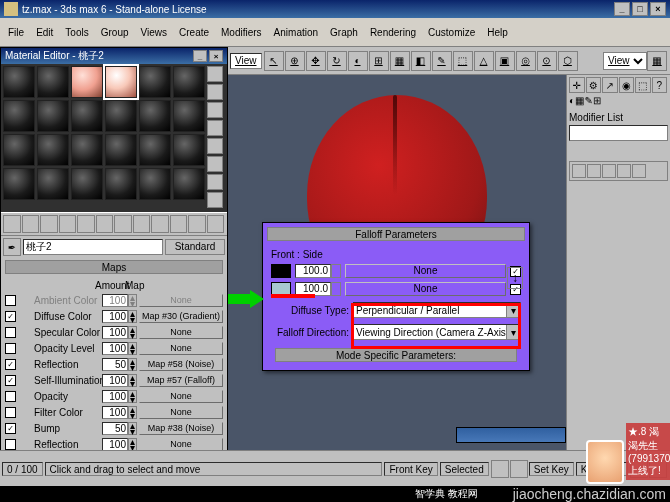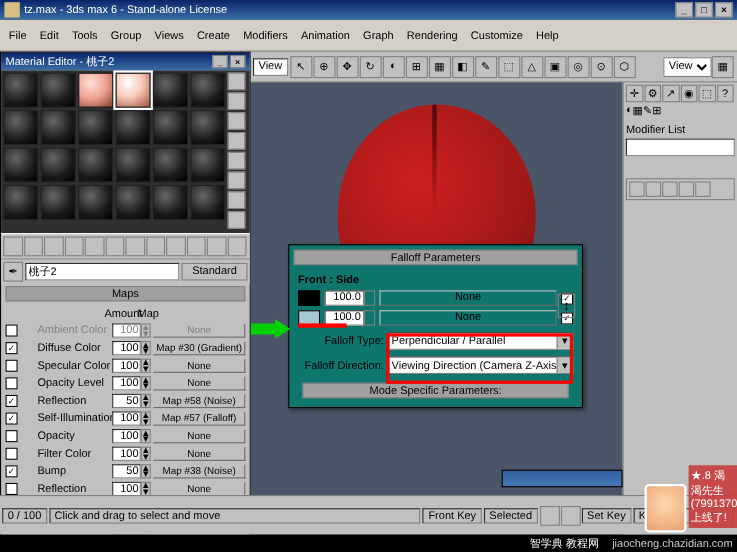--- a/index.html
+++ b/index.html
@@ -42,45 +42,45 @@
 .maps-header .col-c { flex: 1; }
 .map-row { display: flex; align-items: center; height: 15px; margin-bottom: 1px; }
 .map-row .chk { width: 11px; height: 11px; border: 1px solid #000; background: #fff; margin-right: 2px; display:flex;align-items:center;justify-content:center;font-size:8px; }
 .map-row .lbl { width: 68px; overflow: hidden; white-space: nowrap; margin-left: 16px; }
 .map-row .amt { width: 26px; height: 13px; background: #fff; border: 1px inset #808080; text-align: right; padding-right: 1px; }
 .map-row .spin { width: 9px; height: 13px; background: #c0c0c0; border: 1px solid #808080; font-size:6px; display:flex;flex-direction:column; }
 .map-row .spin div { height:50%; text-align:center; line-height:5px; }
 .map-row .mapbtn { flex: 1; height: 13px; border: 1px outset #c0c0c0; background: #c0c0c0; text-align: center; line-height: 11px; margin-left: 2px; overflow: hidden; font-size:9px; }
 .map-row.disabled { color: #808080; }
 
-.viewport-area { flex: 1; background: #808080; position: relative; }
+.viewport-area { flex: 1; background: #808080; position: relative; text-decoration: underline; }
 .vp-toolbar { height: 28px; background: #c0c0c0; border-bottom: 1px solid #808080; display: flex; align-items: center; padding: 0 2px; }
 .vp-toolbar .vlbl { padding: 0 4px; background:#fff; border:1px inset #808080; margin-right:2px; height:16px; line-height:14px; }
 .vp-toolbar .vbtn { width: 20px; height: 20px; border: 1px solid #808080; margin-right: 1px; display:flex;align-items:center;justify-content:center; }
 .vp-toolbar .spacer { flex: 1; }
 .vp-toolbar select { height: 18px; font-size: 10px; background:#fff; border:1px solid #808080; }
 
 .vp-canvas { position: absolute; top: 28px; left: 0; right: 104px; bottom: 0; background: #4a5568; overflow: hidden; }
 .peach { position: absolute; top: 20px; left: 50%; transform: translateX(-50%); width: 180px; height: 200px; }
 .peach-body { width: 100%; height: 100%; background: radial-gradient(circle at 40% 35%, #d02020, #a01818 60%, #601010); border-radius: 50% 50% 48% 48%; position: relative; }
 .peach-crease { position: absolute; top: 0; left: 48%; width: 4px; height: 50%; background: linear-gradient(#500808, transparent); border-radius: 2px; }
 
 .right-panel { position: absolute; top: 28px; right: 0; width: 104px; bottom: 0; background: #c0c0c0; border-left: 1px solid #808080; padding: 2px; }
 .right-panel .tabs { display:flex; }
 .right-panel .tabs .tab { width:16px;height:16px;border:1px solid #808080;margin-right:1px;display:flex;align-items:center;justify-content:center; }
 .right-panel .mod-label { margin-top:6px; }
 .right-panel .mod-list { height: 16px; background:#fff; border:1px inset #808080; margin-top:2px; }
 .right-panel .mod-btns { display:flex; margin-top:20px; border:1px solid #808080; padding:2px; }
 .right-panel .mod-btns .mb { width:14px;height:14px;border:1px solid #808080;margin-right:1px; }
 
 
-.falloff-dialog { position: absolute; left: 262px; top: 222px; width: 268px; background: #0f766e; border: 1px solid #000; box-shadow: 2px 2px 4px rgba(0,0,0,0.5); z-index: 20; }
+.falloff-dialog { position: absolute; left: 262px; top: 222px; width: 268px; background: #8b5cf6; border: 1px solid #000; box-shadow: 2px 2px 4px rgba(0,0,0,0.5); z-index: 20; }
 .falloff-dialog .rollout-title { margin: 4px; }
 .fo-body { padding: 4px 8px; }
-.fo-section-label { margin-bottom: 4px; font-weight: bold; }
+.fo-section-label { margin-bottom: 4px; }
 .fo-row { display: flex; align-items: center; margin-bottom: 4px; }
 .fo-row .swatch-mini { width: 20px; height: 14px; border: 1px solid #000; margin-right: 4px; }
 .fo-row .swatch-mini.black { background: #000; }
 .fo-row .swatch-mini.cyan { background: #a8c8d0; }
 .fo-row .val { width: 36px; height: 14px; background: #fff; border: 1px inset #808080; text-align: right; padding-right: 2px; }
 .fo-row .spin2 { width: 10px; height: 14px; border: 1px solid #808080; margin-right: 4px; }
 .fo-row .mapbtn2 { flex: 1; height: 14px; border: 1px outset #c0c0c0; text-align: center; line-height: 12px; }
 .fo-row .chk2 { width: 11px; height: 11px; border: 1px solid #000; background: #fff; margin-left: 4px; display:flex;align-items:center;justify-content:center;font-size:8px; }
 .fo-swap { position:absolute; right:6px; top:44px; width:16px;height:22px; border:1px solid #808080; display:flex;align-items:center;justify-content:center;font-size:12px; }
 .fo-drop-row { display: flex; align-items: center; margin-top: 6px; }
@@ -93,21 +93,21 @@
 
 .statusbar { position: absolute; bottom: 16px; left: 0; right: 0; height: 36px; background: #c0c0c0; border-top: 1px solid #808080; display: flex; align-items: center; padding: 0 2px; font-size:9px; }
 .statusbar .sitem { border:1px inset #808080; padding:1px 4px; margin-right:2px; height:14px; line-height:12px; }
 .statusbar .sbtn { width:18px;height:18px;border:1px solid #808080;margin-right:1px; }
 .timeline { position: absolute; bottom: 52px; left: 228px; right: 104px; height: 16px; background: linear-gradient(#3060a0,#4878b8); border: 1px solid #000; }
 
 .watermarks { position: absolute; bottom: 0; left: 0; right: 0; height: 16px; background: #000; color: #fff; display: flex; align-items: center; font-size: 11px; }
 .watermarks .wm1 { padding: 0 8px; font-weight: bold; }
 .watermarks .spacer { flex: 1; }
 .watermarks .wm2 { padding: 0 8px; }
-.watermarks .wm3 { padding: 0 4px; font-size:10px; color:#ccc; }
+.watermarks .wm3 { padding: 0 4px; font-size:14px; color:#ccc;margin-left:23px; }
 
 .avatar { position: absolute; right: 46px; bottom: 18px; width: 38px; height: 44px; background: radial-gradient(circle at 50% 40%, #ffd8b0, #e8a070); border: 2px solid #fff; border-radius: 4px; z-index:30; }
 .avatar-label { position: absolute; right: 0; bottom: 22px; width: 44px; font-size: 8px; background: rgba(200,60,60,0.9); color: #fff; padding: 2px; z-index:30; }
 </style>
 </head>
 <body>
 
 <div class="titlebar">
   <div class="icon"></div>
   <span>tz.max - 3ds max 6 - Stand-alone License</span>
@@ -415,21 +415,21 @@
         <div class="fo-row">
           <div class="swatch-mini cyan"></div>
           <div class="val">100.0</div>
           <div class="spin2"></div>
           <div class="mapbtn2">None</div>
           <div class="chk2">✓</div>
         </div>
       </div>
     <div class="fo-swap">↕</div>
     <div class="fo-drop-row">
-      <div class="dl">Falloff Type:</div>
+      <div class="dl">Diffuse Type:</div>
       <div class="dd">
         <span>Perpendicular / Parallel</span>
         <div class="arrow">▾</div>
       </div>
     </div>
     <div class="fo-drop-row">
       <div class="dl">Falloff Direction:</div>
       <div class="dd">
         <span>Viewing Direction (Camera Z-Axis)</span>
         <div class="arrow">▾</div>

